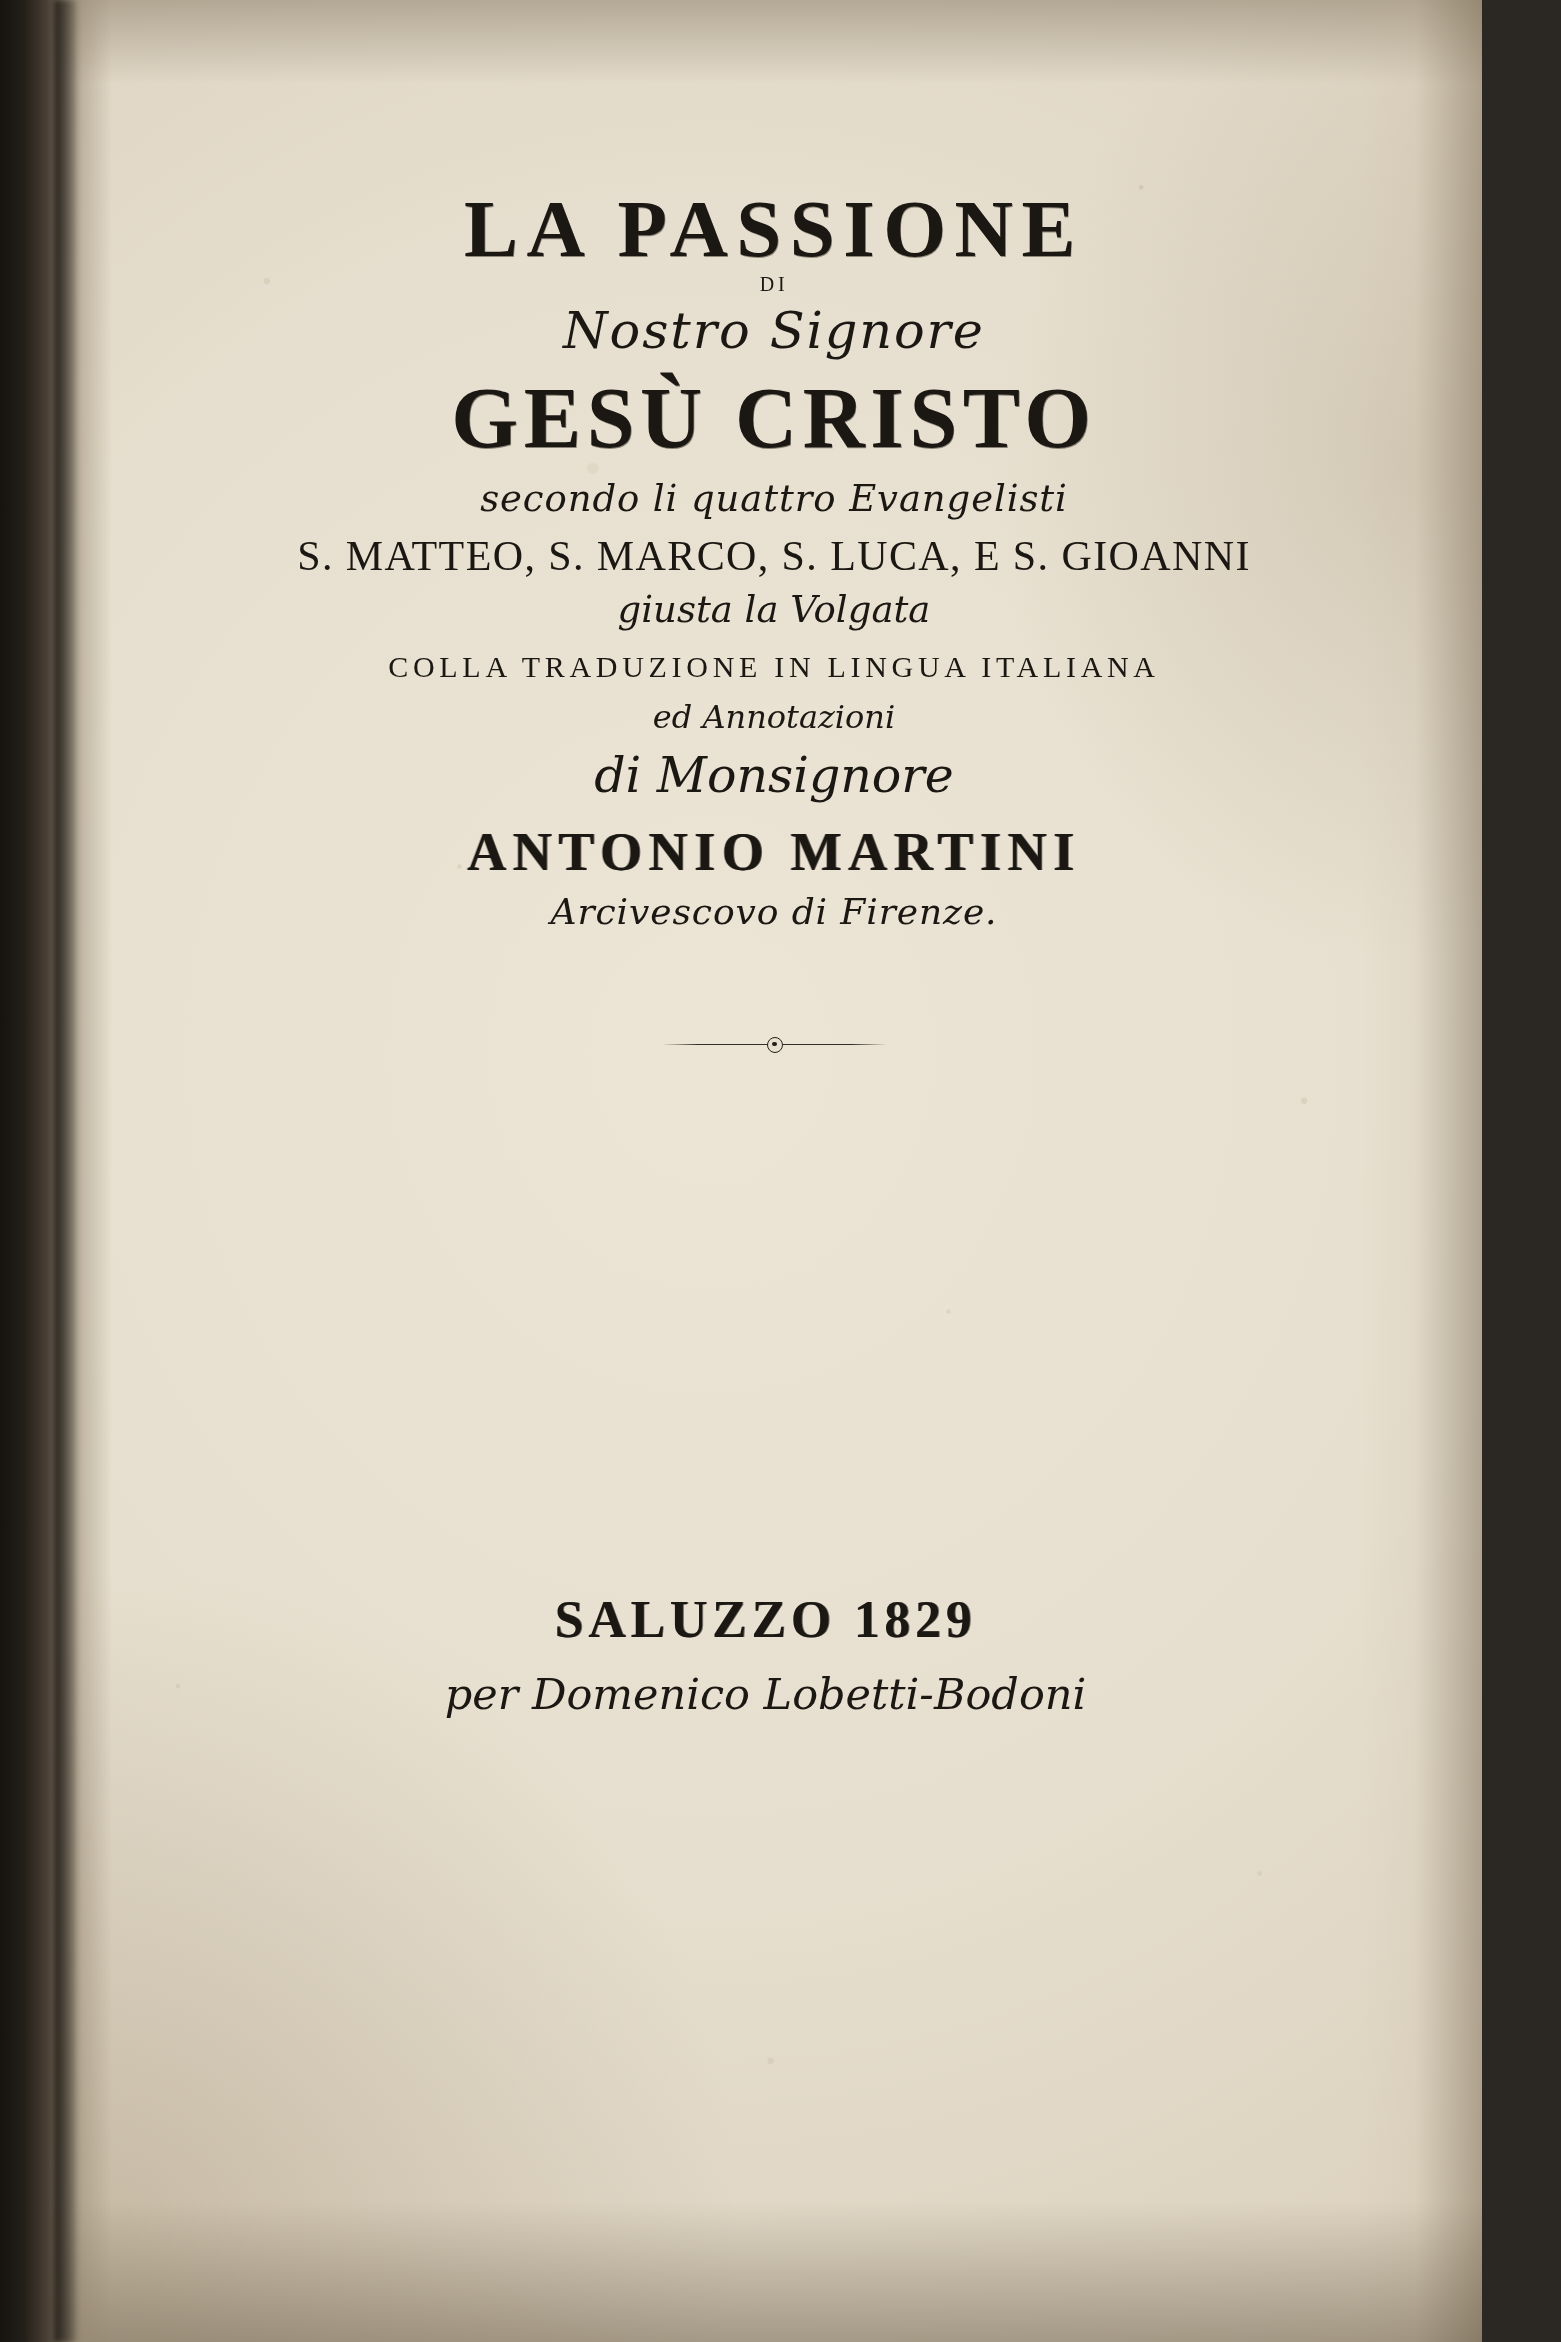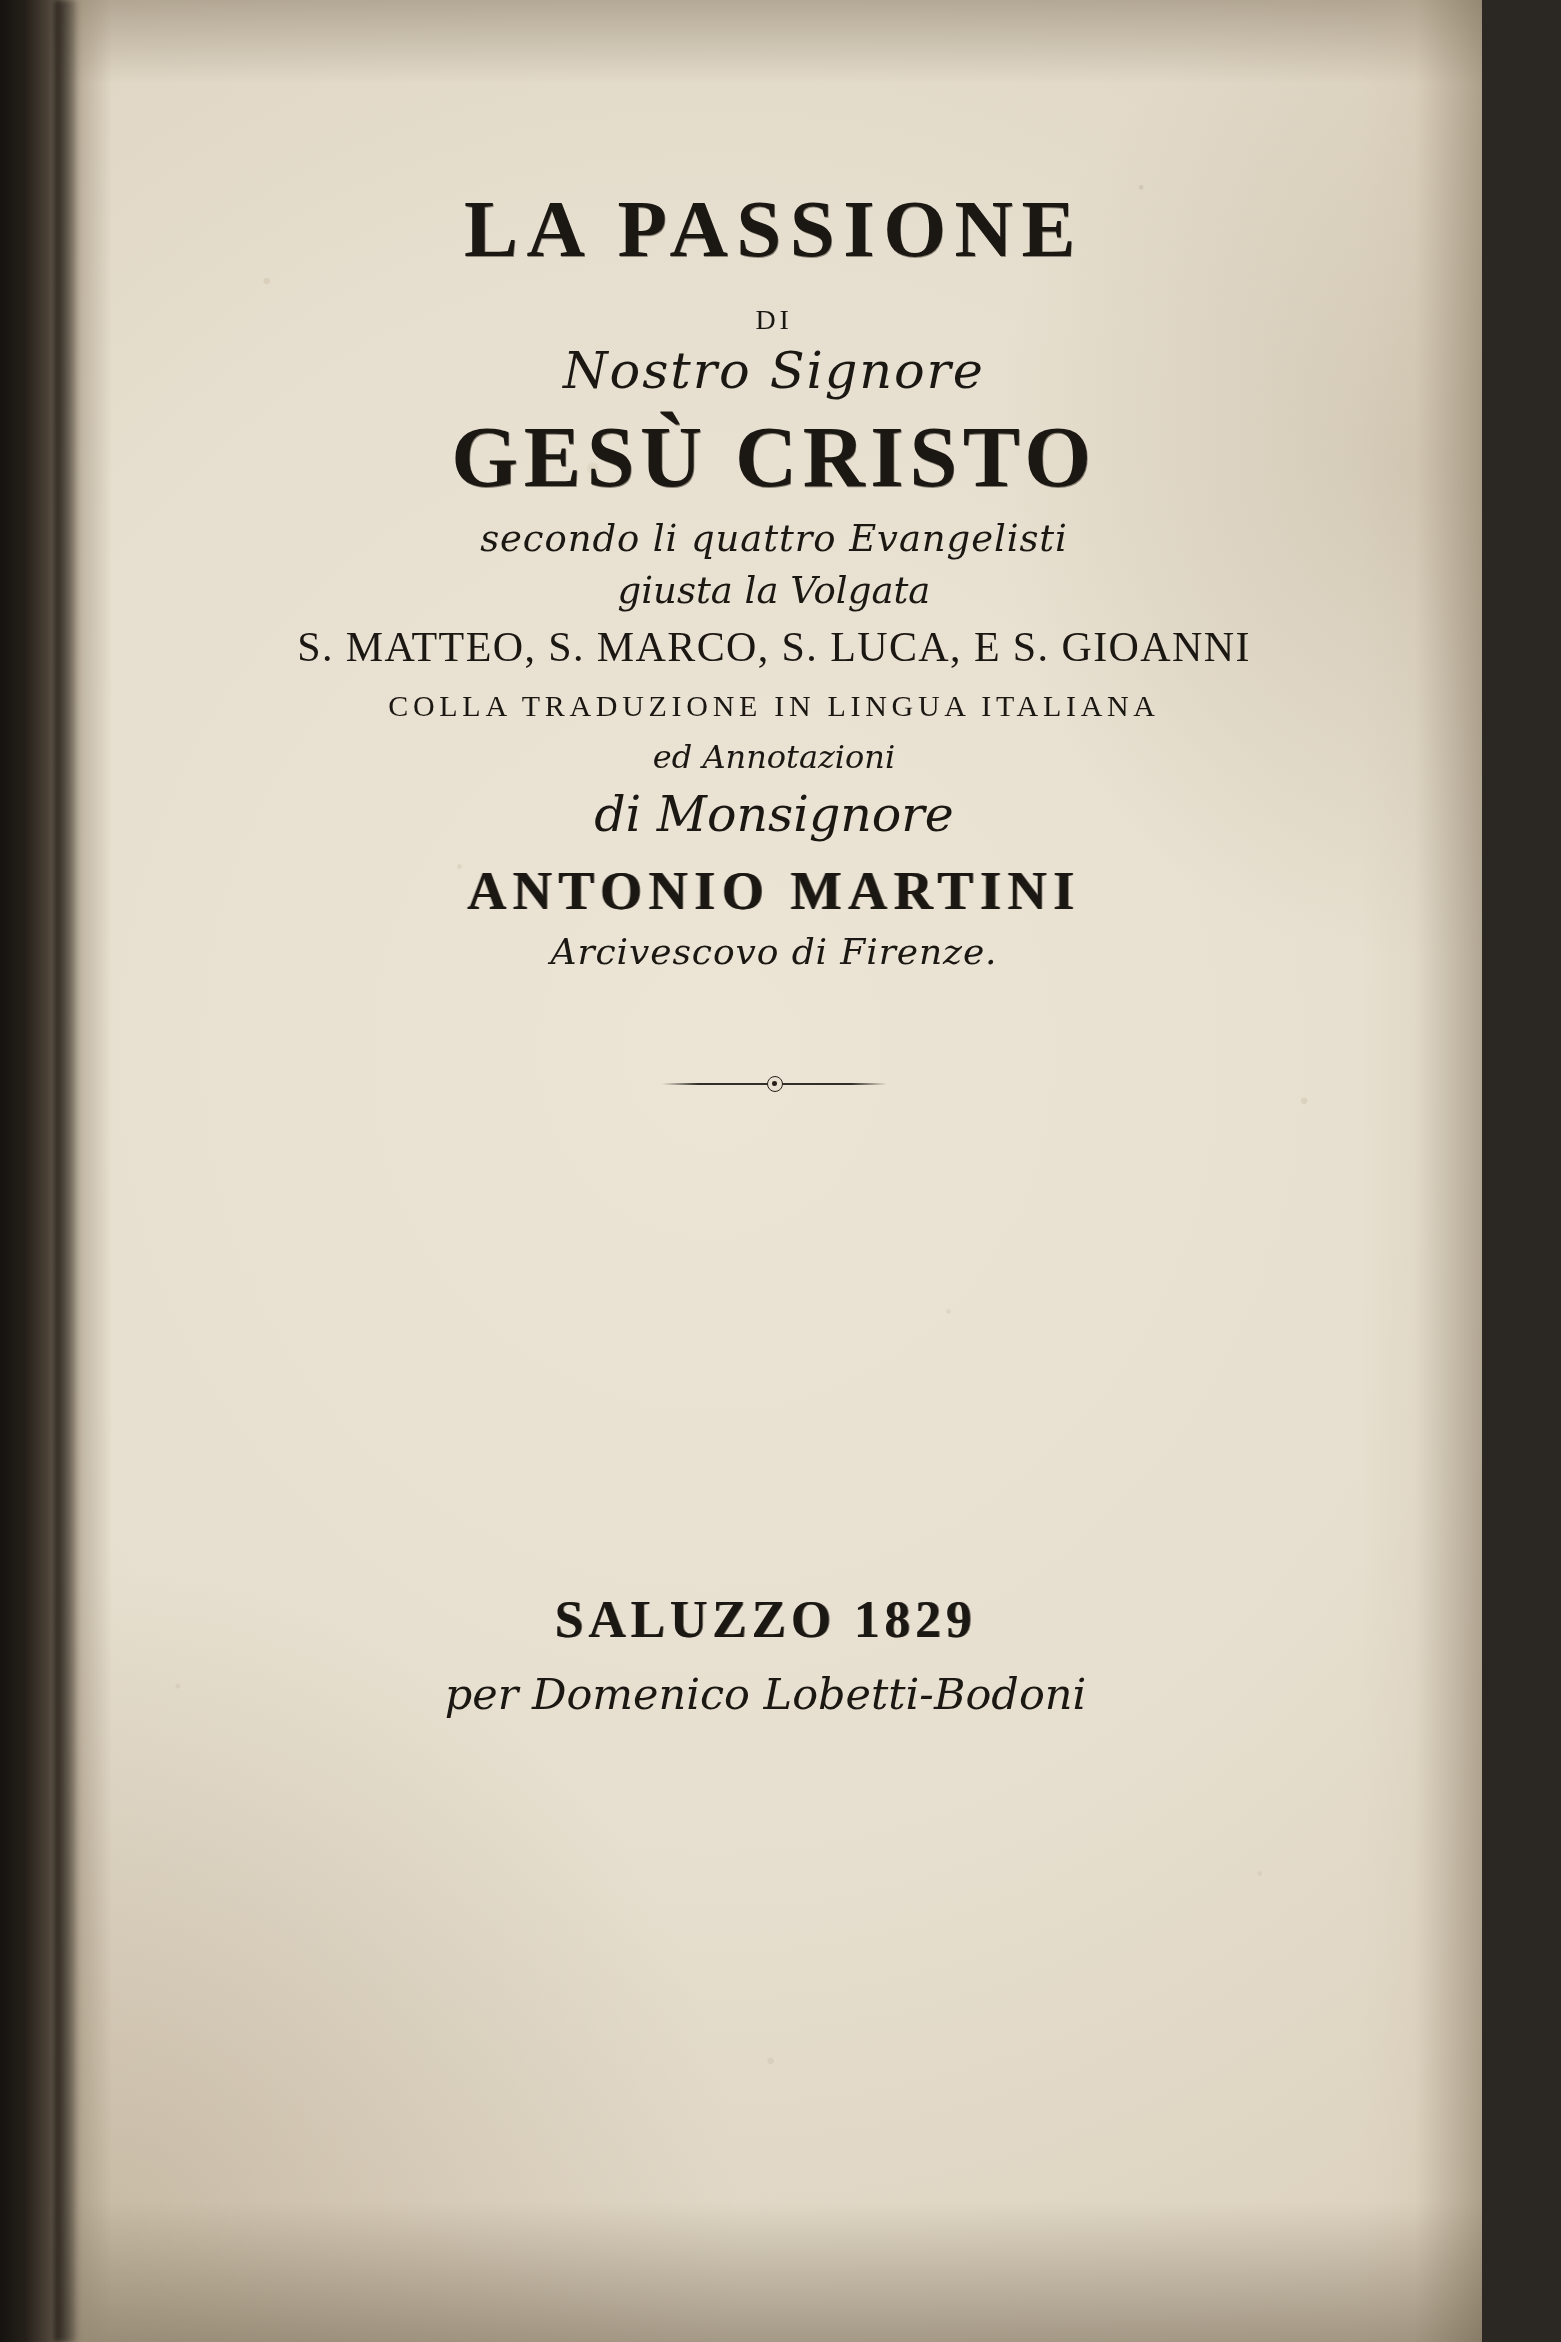--- a/index.html
+++ b/index.html
@@ -95,23 +95,23 @@
 
   .l-main-title {
     font-family: "Liberation Serif", serif;
     font-weight: bold;
     font-size: 81px;
     letter-spacing: 8.4px;
     text-shadow: 0.6px 0.6px 0 rgba(40,34,26,0.45);
   }
   .l-di {
     font-family: "Liberation Serif", serif;
-    font-size: 28px;
+    font-size: 20px;
     letter-spacing: 3.7px;
-    margin-top: 33px;
+    margin-top: 2px;
   }
   .l-script-lg {
     font-family: "DejaVu Serif", serif;
     font-style: italic;
     font-size: 51px;
     letter-spacing: 1.9px;
     margin-top: 9.4px;
   }
   .l-gesu {
     font-family: "Liberation Serif", serif;
@@ -243,22 +243,22 @@
 <div id="scan">
 
   <div class="foxing"></div>
 
   <div id="title-block">
     <div class="line l-main-title">LA PASSIONE</div>
     <div class="line l-di">DI</div>
     <div class="line l-script-lg">Nostro Signore</div>
     <div class="line l-gesu">GESÙ CRISTO</div>
     <div class="line l-secondo">secondo li quattro Evangelisti</div>
+    <div class="line l-evangelisti">S. MATTEO, S. MARCO, S. LUCA, E S. GIOANNI</div>
     <div class="line l-giusta">giusta la Volgata</div>
-    <div class="line l-evangelisti">S. MATTEO, S. MARCO, S. LUCA, E S. GIOANNI</div>
     <div class="line l-colla">COLLA TRADUZIONE IN LINGUA ITALIANA</div>
     <div class="line l-annotazioni">ed Annotazioni</div>
     <div class="line l-monsignore">di Monsignore</div>
     <div class="line l-author">ANTONIO MARTINI</div>
     <div class="line l-arcivescovo">Arcivescovo di Firenze.</div>
 
     <div class="ornament">
       <div class="bar"></div>
       <div class="diamond"></div>
       <div class="dot"></div>

